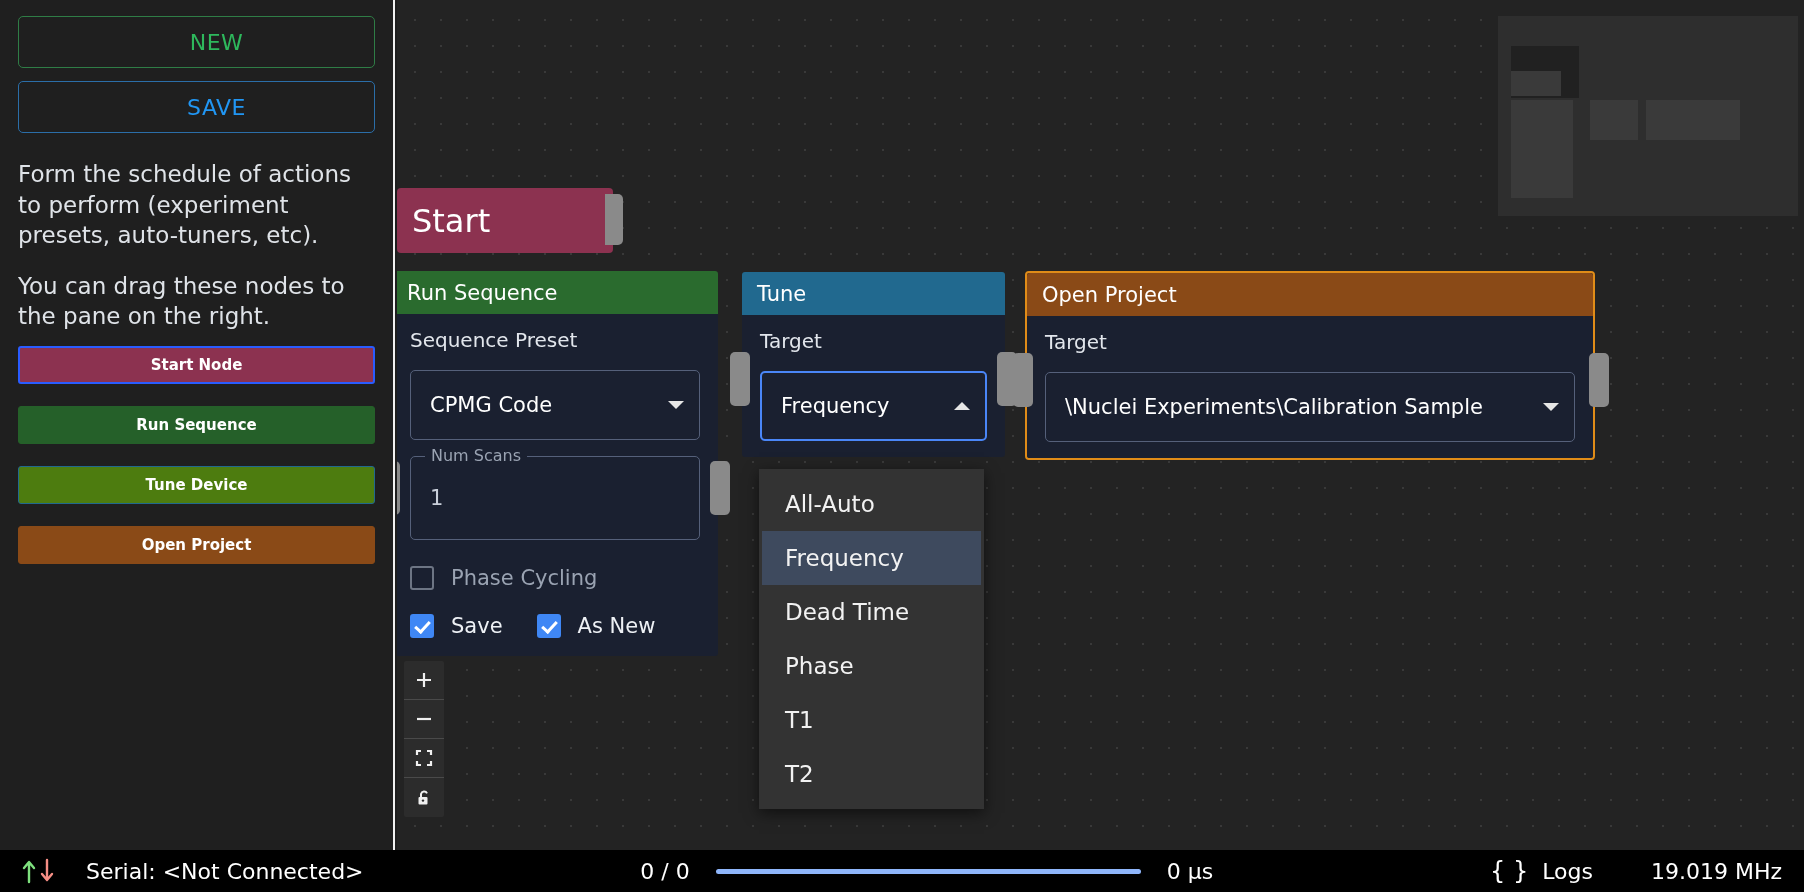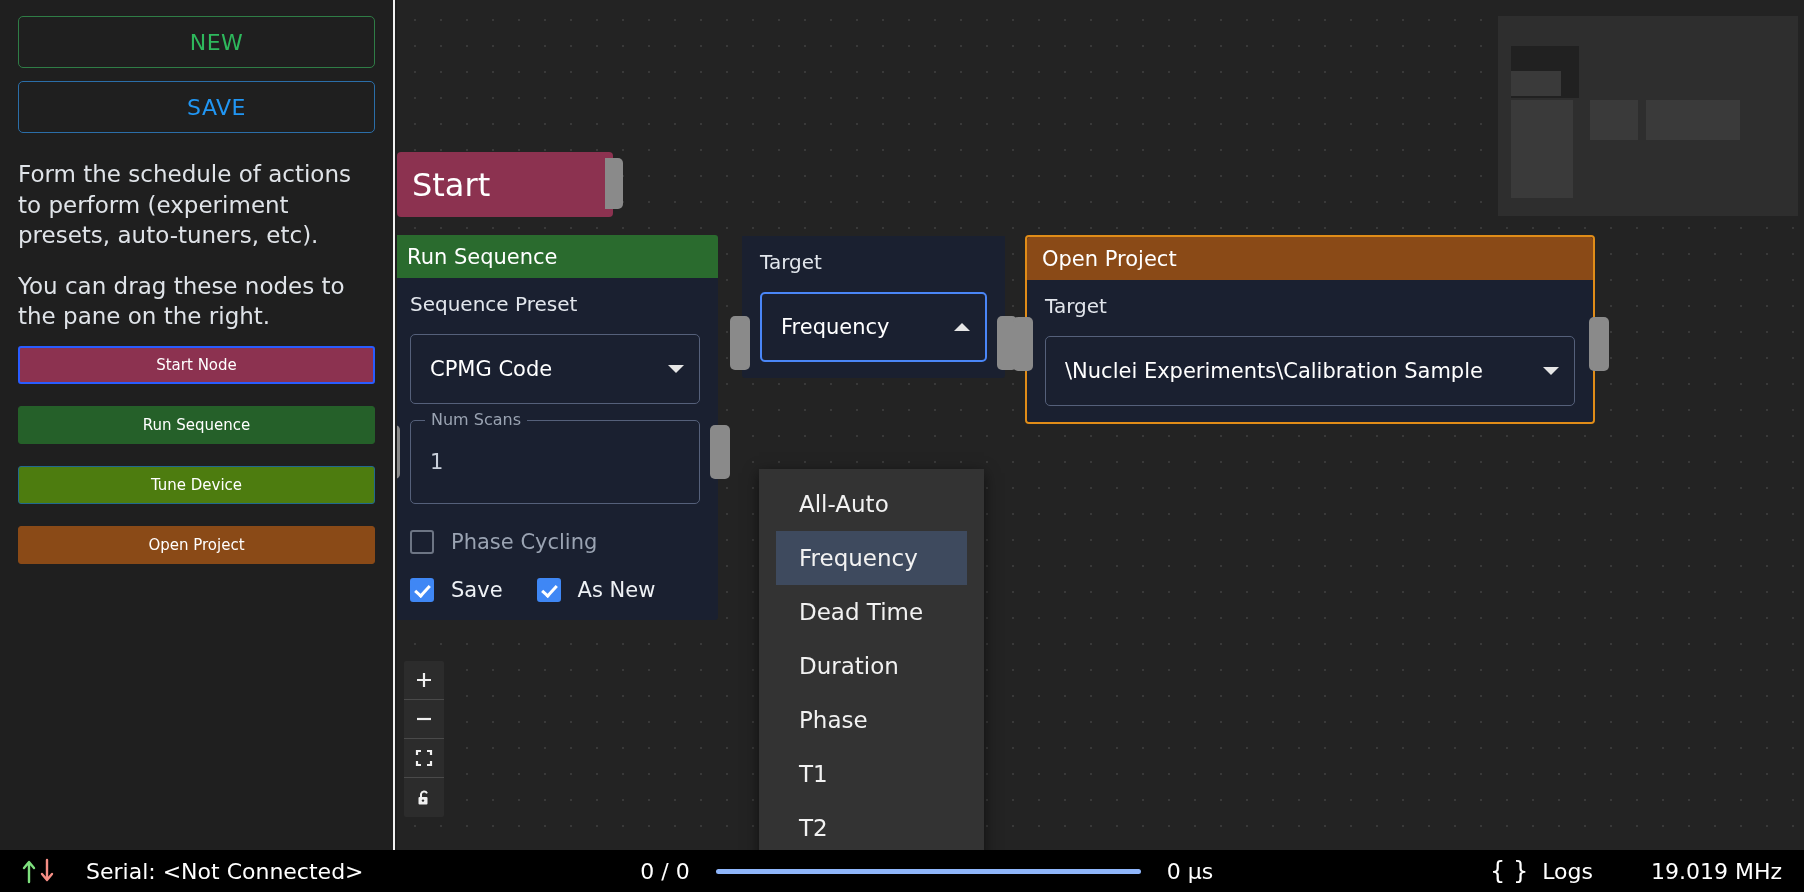--- a/index.html
+++ b/index.html
@@ -37,20 +37,21 @@
     margin-top: 6px; margin-bottom: 14px;
   }
   .blurb.second { margin-top: 26px; margin-bottom: 20px; }
 
   .nodebtn {
     display: block; width: 100%; height: 38px;
     border-radius: 3px; margin-bottom: 22px;
     color: #fff; font-size: 15px;
     display: flex; align-items: center; justify-content: center;
     cursor: grab;
+    font-weight: bold;
   }
   .nodebtn.start { background: #8c3250; border: 2px solid #2a5cff; }
   .nodebtn.run   { background: #256029; border: 1px solid #256029; }
   .nodebtn.tune  { background: #4d7c0f; border: 1px solid #21698f; }
   .nodebtn.proj  { background: #8a4a17; border: 1px solid #8a4a17; }
 
   
   .canvas {
     position: absolute; left: 397px; top: 0;
     width: 1407px; height: 850px;
@@ -68,21 +69,21 @@
     background: #2e2e2e;
   }
   .mm-box { position: absolute; background: #3a3a3a; }
   .mm-a { left: 13px; top: 30px; width: 68px; height: 52px; background: #212121; }
   .mm-b { left: 13px; top: 55px; width: 50px; height: 25px; }
   .mm-c { left: 13px; top: 84px; width: 62px; height: 98px; }
   .mm-d { left: 92px; top: 84px; width: 48px; height: 40px; }
   .mm-e { left: 148px; top: 84px; width: 94px; height: 40px; }
 
   
-  .node { position: absolute; border-radius: 4px; }
+  .node { position: absolute; border-radius: 4px; margin-top: 36px; }
   .node .hdr {
     height: 43px; display: flex; align-items: center;
     padding: 0 15px; color: #fff; font-size: 21px;
     border-radius: 3px 3px 0 0;
   }
   .node .body {
     background: #1a2030;
     border-radius: 0 0 3px 3px;
     padding: 14px 18px 18px 18px;
   }
@@ -155,21 +156,21 @@
   .handle {
     position: absolute; width: 20px; height: 54px;
     background: #8a8a8a; border-radius: 5px;
   }
 
   
   .dropdown {
     position: absolute; left: 362px; top: 469px;
     width: 225px; background: #333333;
     box-shadow: 0 4px 14px rgba(0,0,0,.55);
-    padding: 8px 17px; z-index: 60;
+    padding: 8px 3px; z-index: 60;
   }
   .dd-item {
     height: 54px; display: flex; align-items: center;
     padding: 0 23px; color: #f2f2f2; font-size: 23px;
     cursor: pointer;
   }
   .dd-item.sel { background: #3e4a5e; }
 
   
   .zoomctl {
@@ -279,20 +280,23 @@
           <span class="cklabel bright">Save</span>
           <span class="cbox on" style="margin-left:34px;"></span>
           <span class="cklabel bright">As New</span>
         </div>
       </div>
       <div class="handle" style="left:-12px; top:190px;"></div>
       <div class="handle" style="left:318px; top:190px;"></div>
     </div>
 
     <div class="node" id="node-tune">
+      <div class="hdr">
+        <span>Tune</span>
+      </div>
       <div class="body" style="height:142px;">
         <div class="field-label">Target</div>
         <div class="select focused">
           <span>Frequency</span>
           <span class="caret up"></span>
         </div>
       </div>
       <div class="handle" style="left:-12px; top:80px;"></div>
       <div class="handle" style="left:255px; top:80px;"></div>
     </div>
@@ -314,23 +318,20 @@
 
     <div class="dropdown">
       <div class="dd-item">
           <span>All-Auto</span>
         </div>
       <div class="dd-item sel">
           <span>Frequency</span>
         </div>
       <div class="dd-item">
           <span>Dead Time</span>
-        </div>
-      <div class="dd-item">
-          <span>Duration</span>
         </div>
       <div class="dd-item">
           <span>Phase</span>
         </div>
       <div class="dd-item">
           <span>T1</span>
         </div>
       <div class="dd-item">
           <span>T2</span>
         </div>

